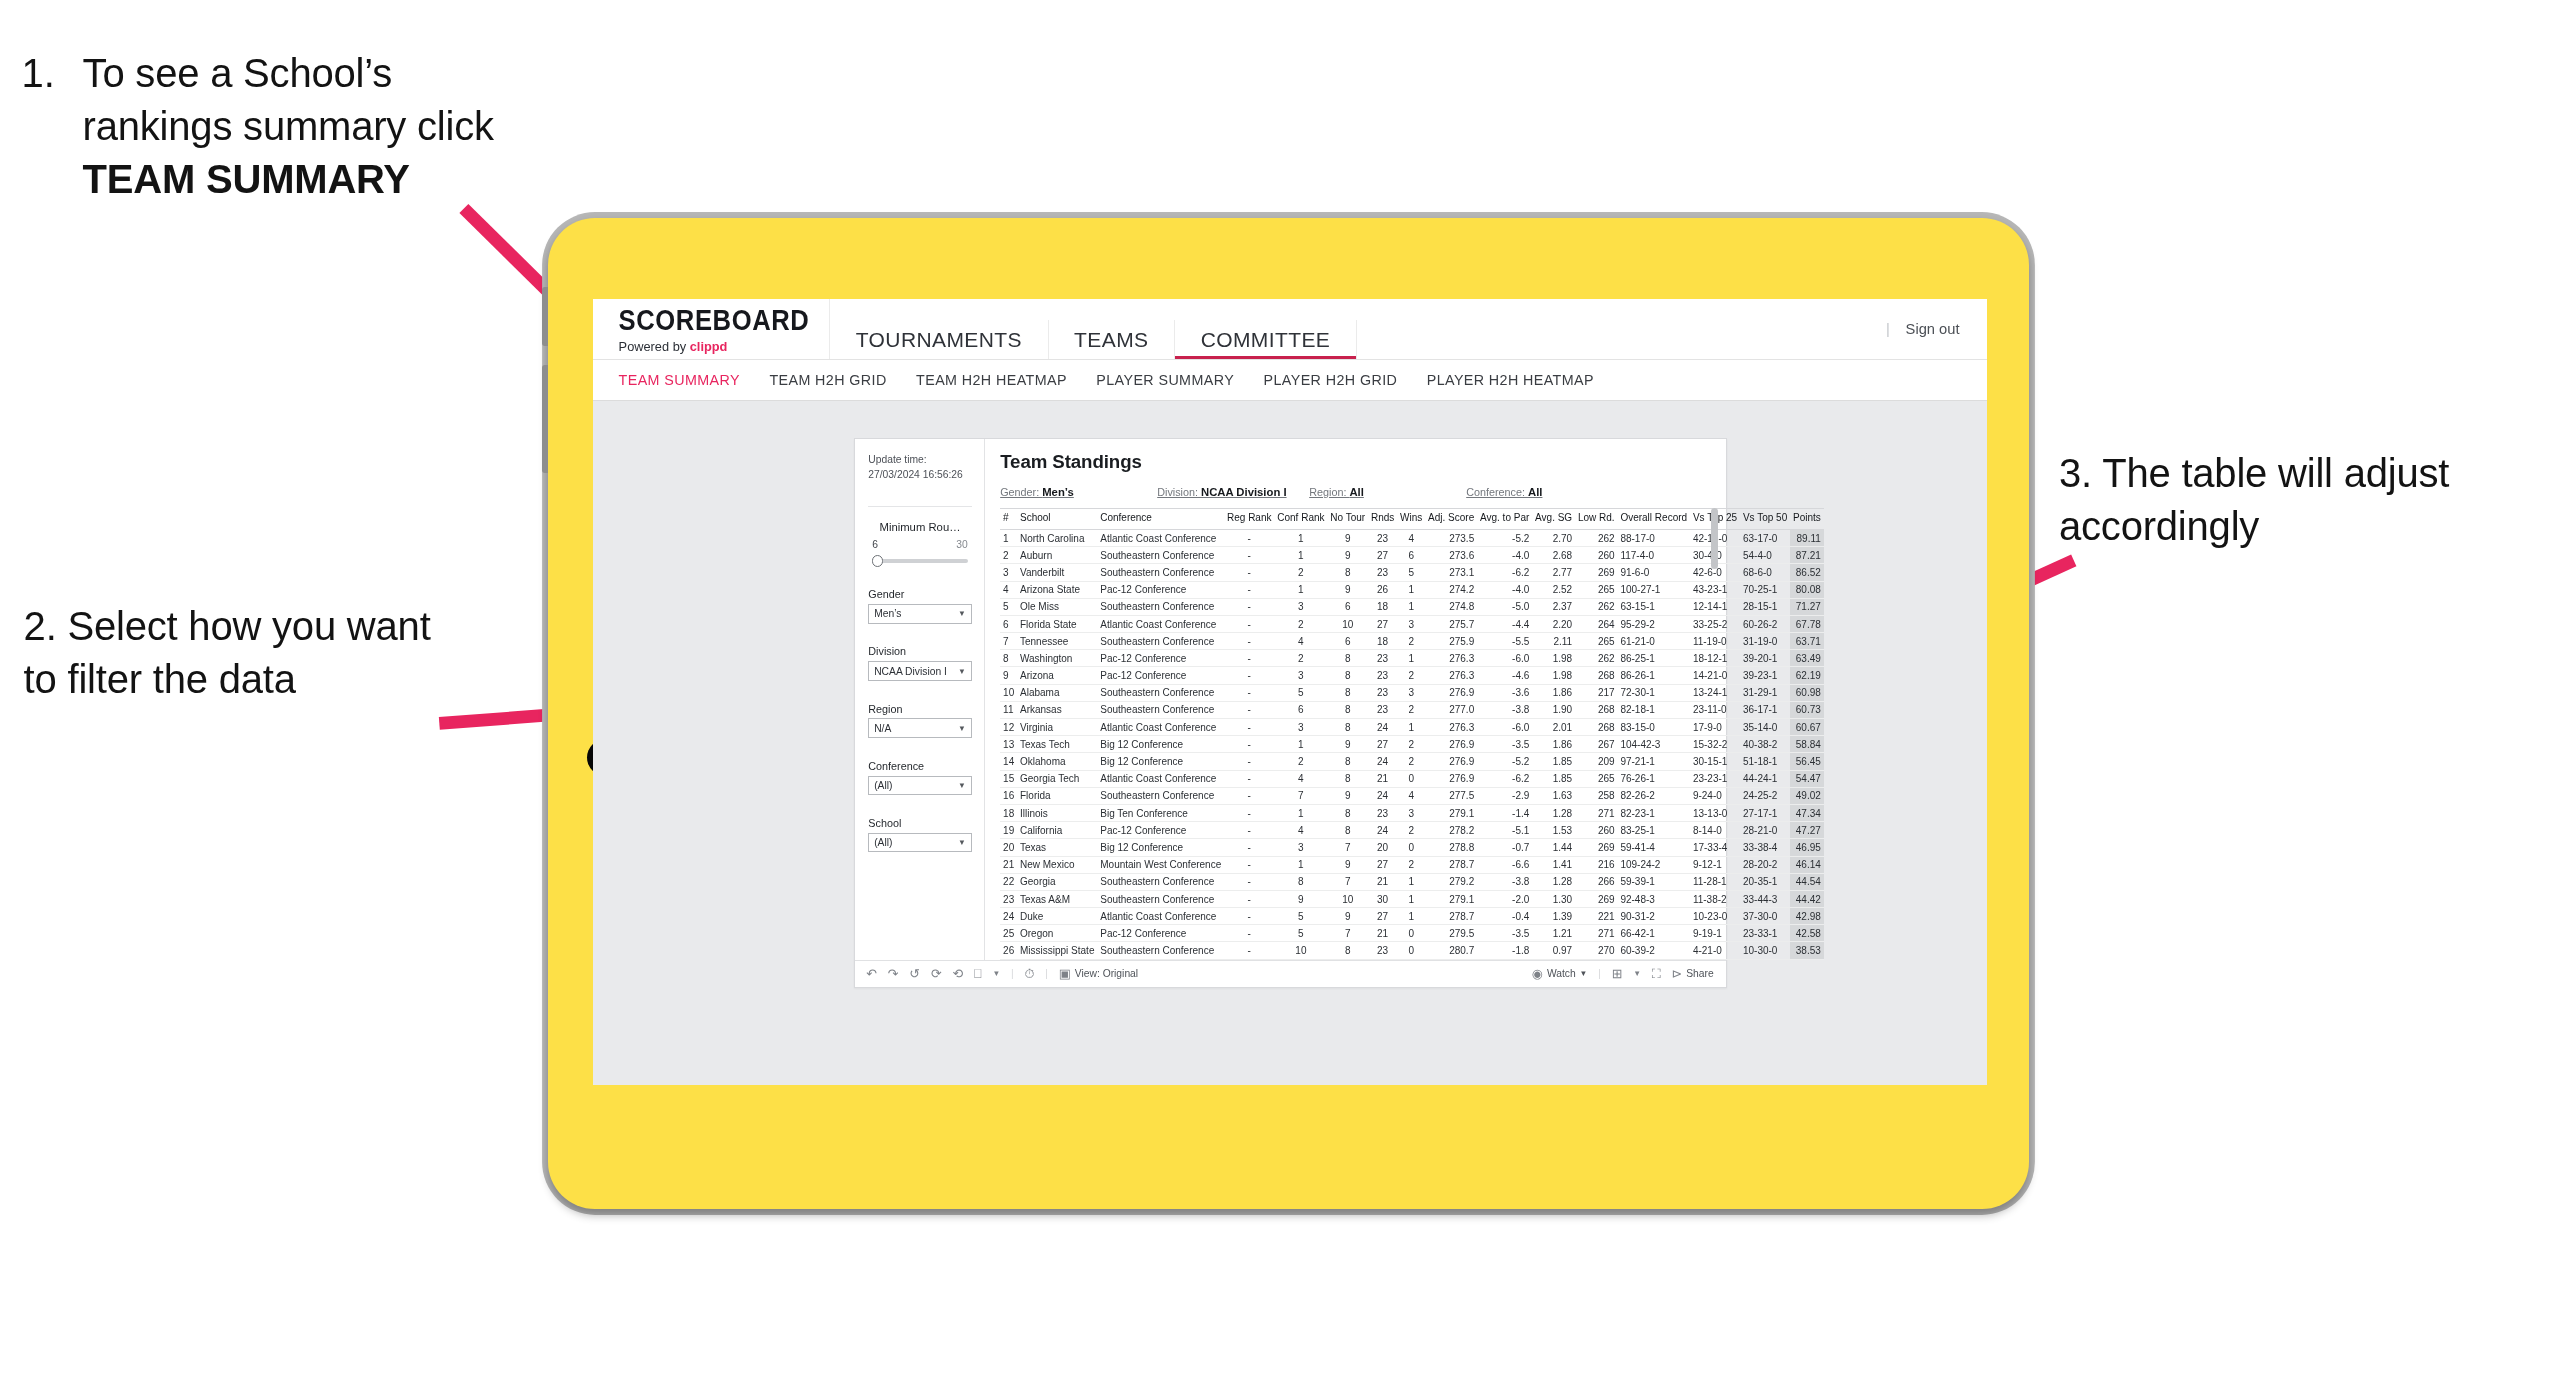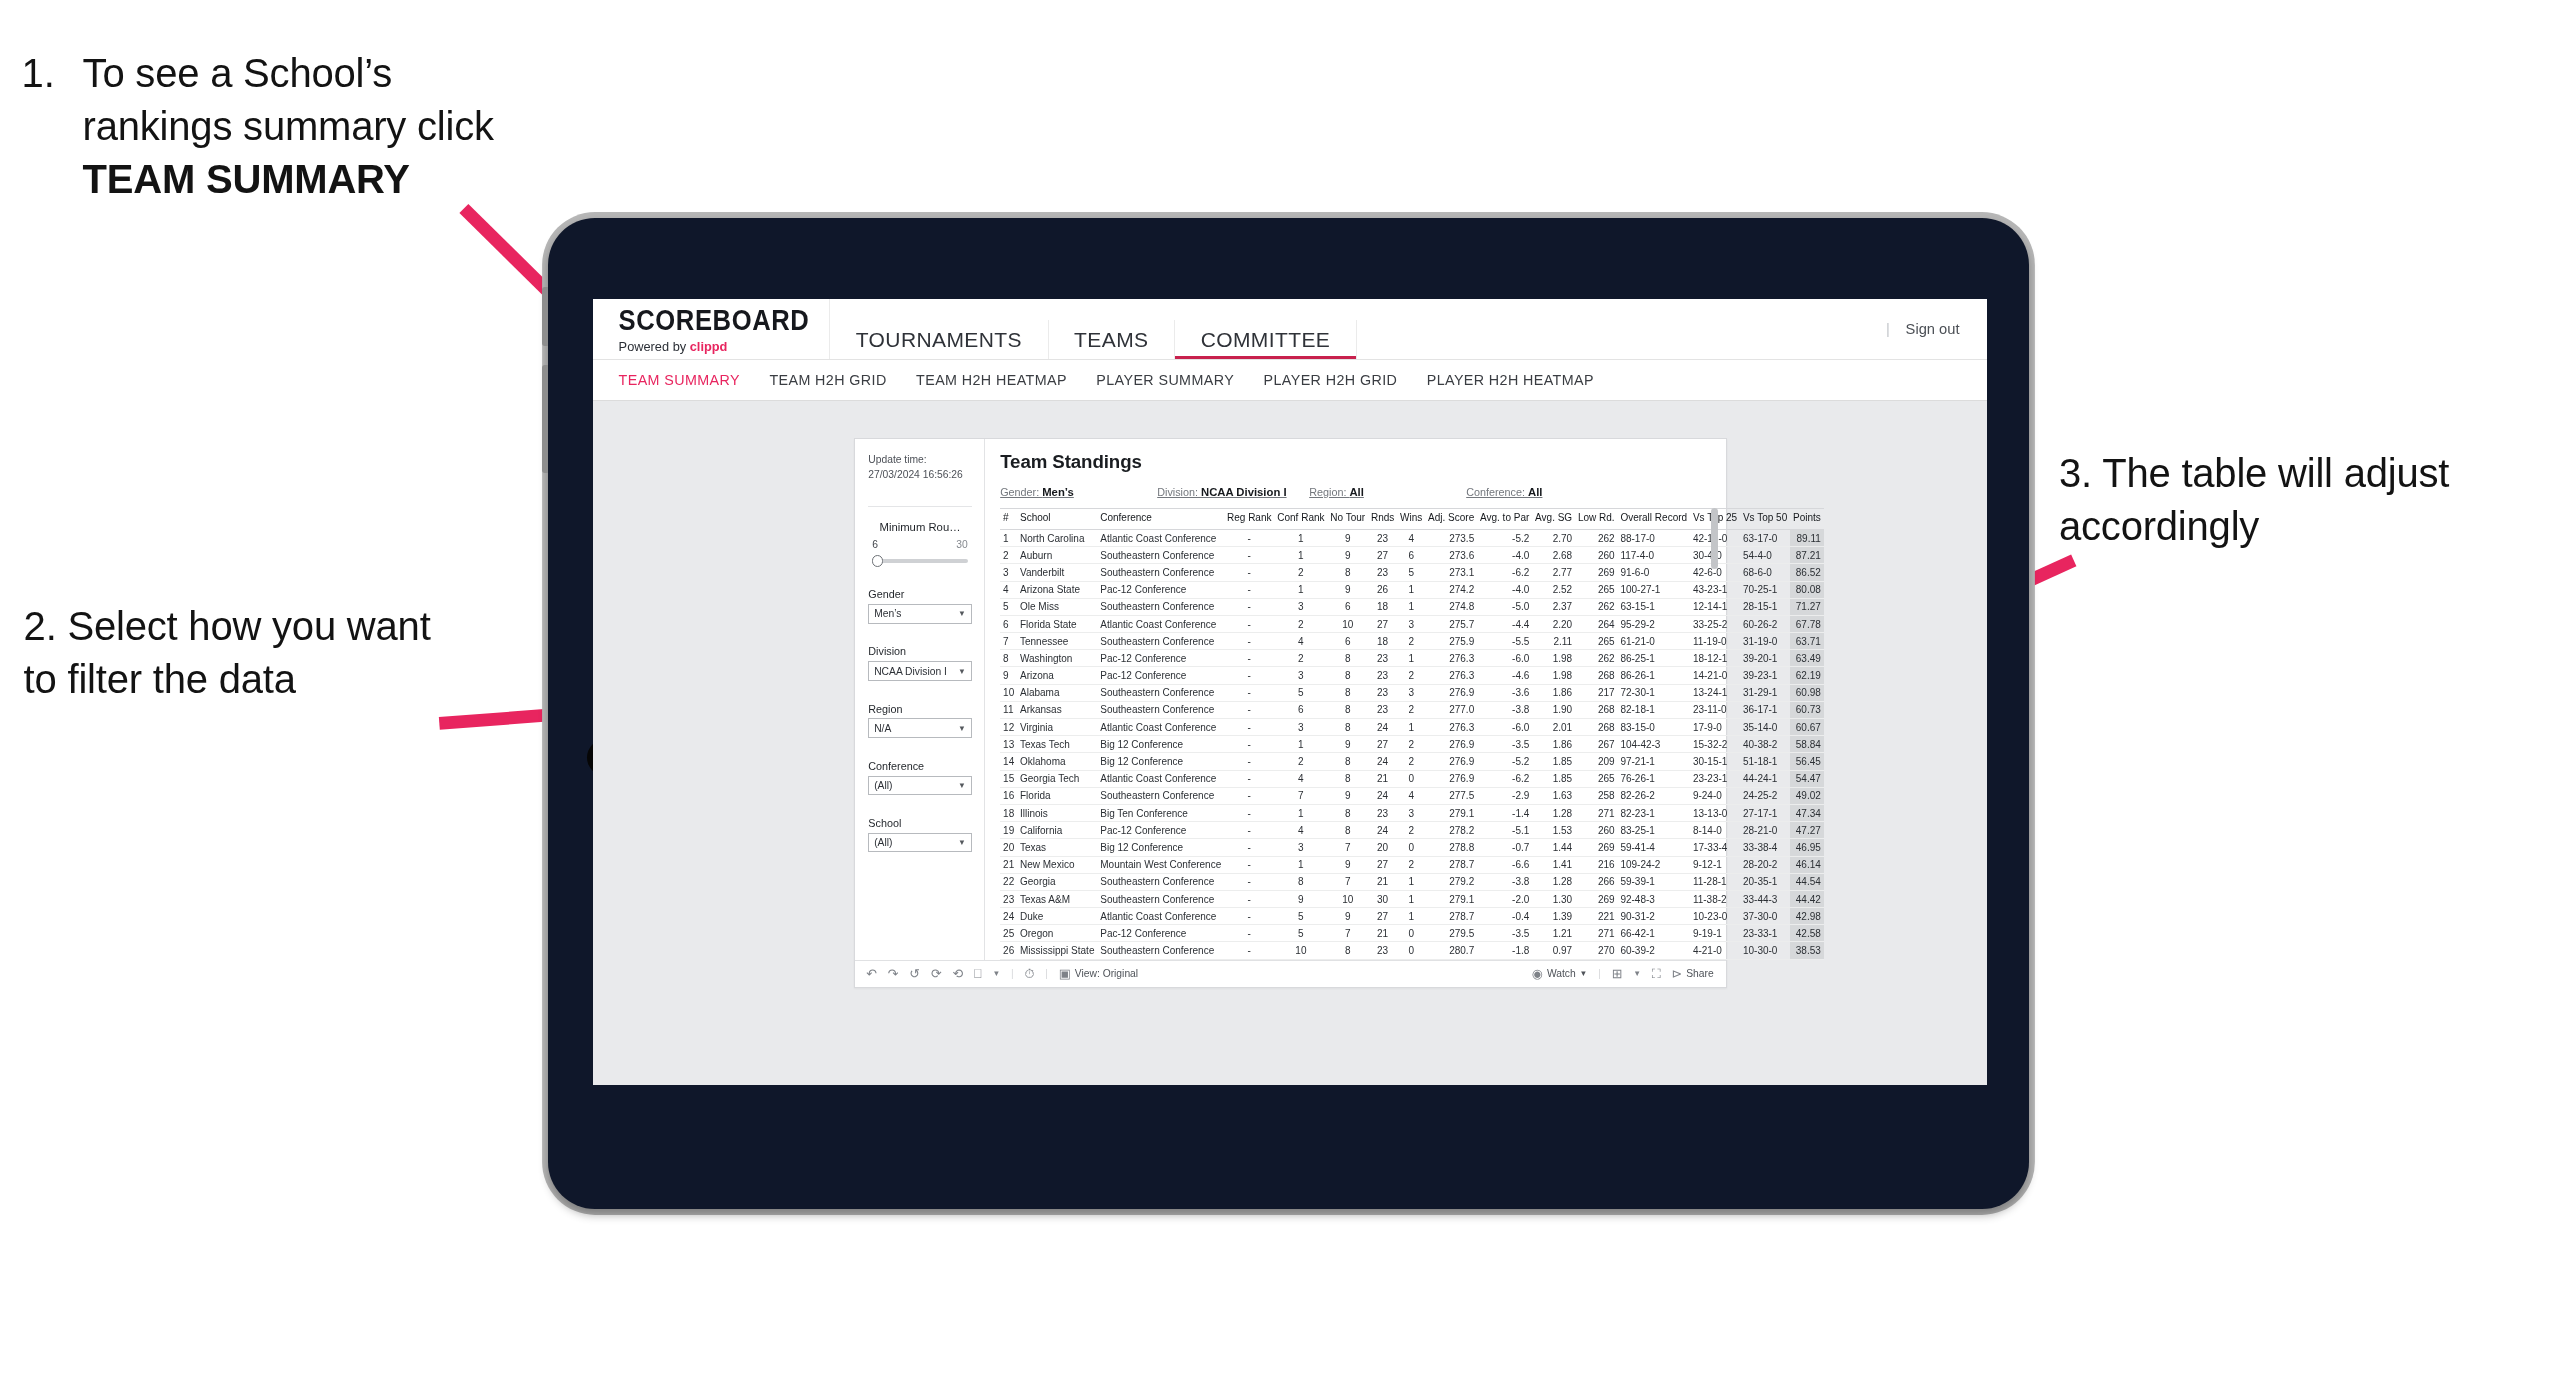--- a/index.html
+++ b/index.html
@@ -32,21 +32,21 @@
   
   .arrow-svg { position: absolute; left: 0; top: 0; width: 2576px; height: 1386px; pointer-events: none; }
 
   
   #tablet {
     position: absolute;
     left: 548px;
     top: 218px;
     width: 1481px;
     height: 991px;
-    background: #0f172a;
+    background: #fde047;
     border-radius: 47px;
     box-shadow: 0 5.9px 9.8px rgba(0,0,0,0.30), 0 0 0 5.9px #b7b7b7;
   }
   #tablet::before{
     content:"";
     position:absolute; left:-5.9px; top:69px; width:5.9px; height:59px;
     background:#8e8e8e; border-radius:2.9px 0 0 2.9px;
   }
   #tablet::after{
     content:"";

